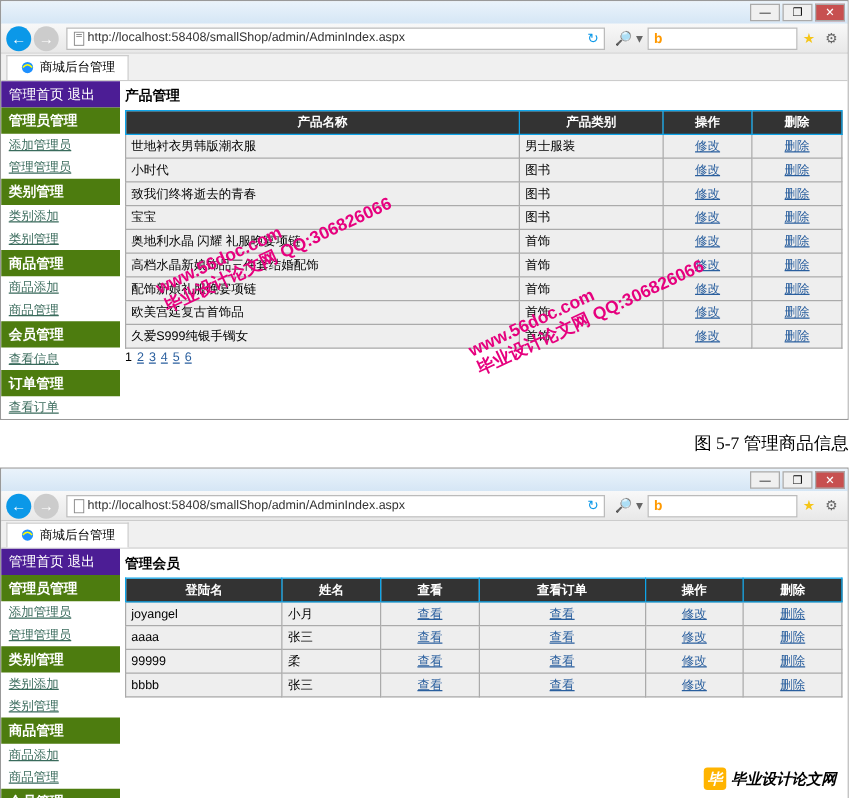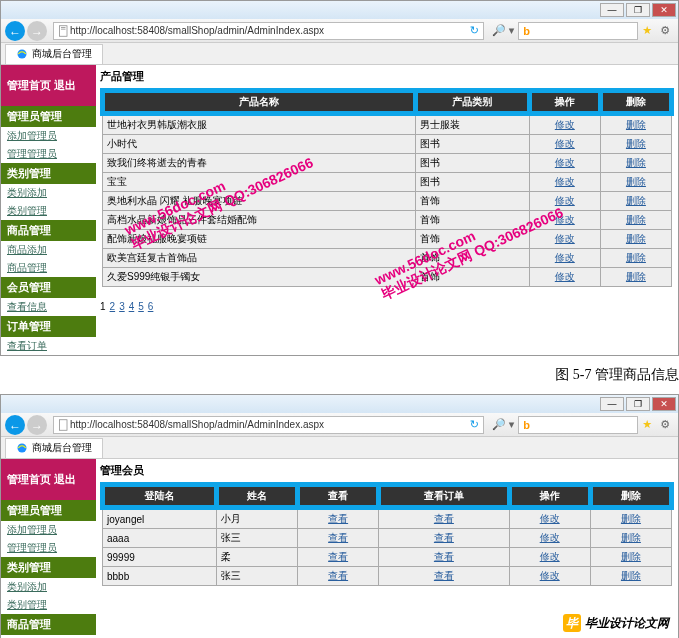--- a/index.html
+++ b/index.html
@@ -14,32 +14,32 @@
 .nav-btn.disabled { background: #ccc; }
 .addr-bar { flex: 1; height: 18px; border: 1px solid #bbb; margin: 0 4px; display: flex; align-items: center; padding: 0 4px; background: #fff; }
 .addr-text { flex: 1; font-size: 10px; color: #333; }
 .search-box { width: 120px; height: 18px; border: 1px solid #bbb; display: flex; align-items: center; padding: 0 4px; background: #fff; }
 .tab-bar { height: 22px; background: #f0f0f0; display: flex; align-items: center; padding-left: 4px; border-bottom: 1px solid #ccc; }
 .tab { height: 20px; padding: 0 10px; background: #fff; border: 1px solid #ccc; border-bottom: none; display: inline-flex; align-items: center; font-size: 10px; }
 .tab-icon { width: 12px; height: 12px; margin-right: 4px; }
 
 .app-content { display: flex; background: #fff; min-height: 140px; }
 .sidebar { width: 95px; background: #fff; }
-.side-header { background: #be185d; color: #fff; padding: 13px 6px; font-size: 11px; font-weight: bold; }
+.side-header { background: #4c1d95; color: #fff; padding: 3px 6px; font-size: 11px; font-weight: normal; }
 .side-section { background: #4d7c0f; color: #fff; padding: 3px 6px; font-size: 11px; font-weight: bold; }
 .side-link { color: #3a6b5c; padding: 2px 6px; font-size: 10px; text-decoration: underline; cursor: pointer; }
 .main-area { flex: 1; padding: 4px; }
 .main-title { font-size: 11px; font-weight: bold; margin-bottom: 4px; }
 
 table.data-table { width: 100%; border-collapse: collapse; font-size: 10px; }
-.data-table th { background: #333; color: #fff; padding: 2px 4px; border: 5px solid #0ea5e9; font-weight: bold; text-align: center; }
+.data-table th { background: #333; color: #fff; padding: 2px 4px; border: 1px solid #0ea5e9; font-weight: bold; text-align: center; }
 .data-table td { border: 1px solid #aaa; padding: 2px 4px; background: #eee; }
 .data-table td.link-cell { color: #2a5f9e; text-decoration: underline; text-align: center; }
 
-.pager { margin-top: 14px; font-size: 10px; color: #333; }
+.pager { margin-top: 2px; font-size: 10px; color: #333; }
 .pager span { margin-right: 4px; text-decoration: underline; color: #2a5f9e; cursor: pointer; }
 .pager span.current { color: #000; text-decoration: none; }
 
 .caption { text-align: right; font-size: 14px; margin: 10px 0; font-family: SimSun; }
 
 .watermark { position: absolute; color: #e6007e; font-size: 14px; font-weight: bold; transform: rotate(-25deg); pointer-events: none; }
 
 .footer-logo { position: absolute; bottom: 6px; right: 10px; display: flex; align-items: center; font-size: 12px; font-weight: bold; font-style: italic; }
 .footer-logo .ico { width: 18px; height: 18px; background: #ffb400; border-radius: 3px; margin-right: 4px; display: inline-flex; align-items: center; justify-content: center; color: #fff; font-size: 12px; }
 

